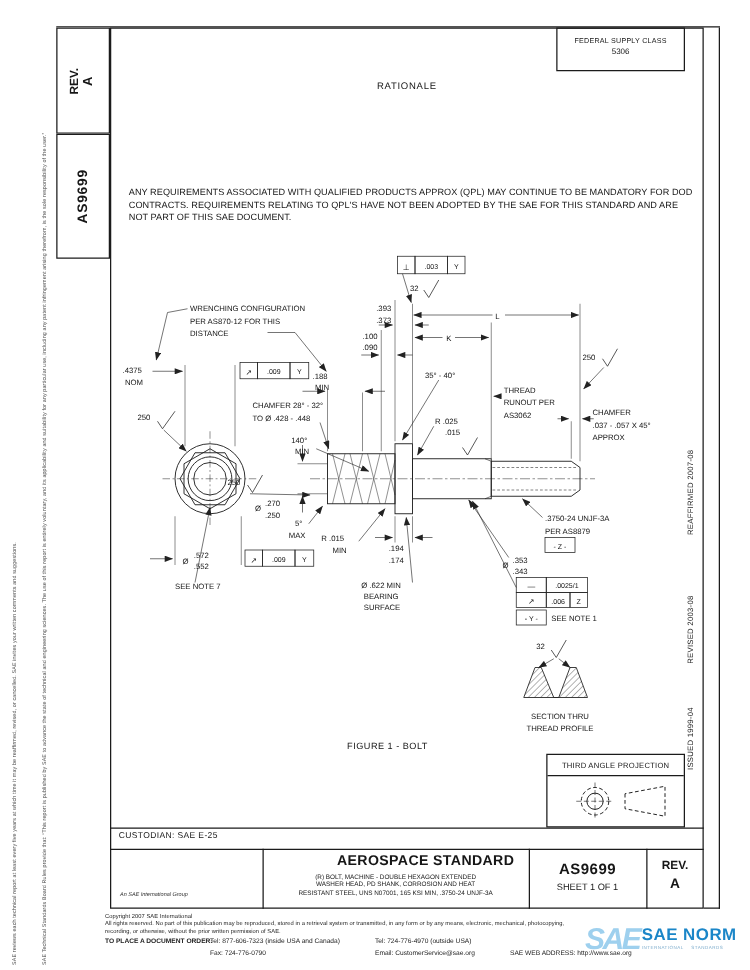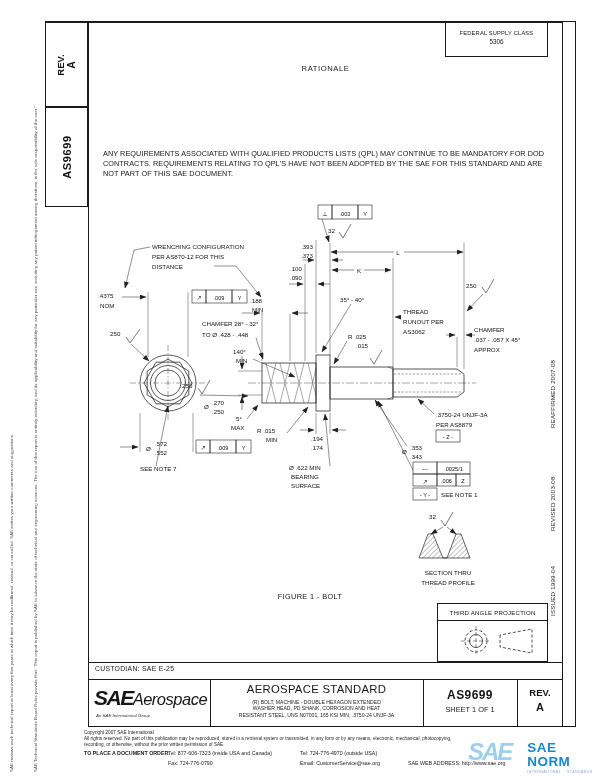--- a/index.html
+++ b/index.html
@@ -26,40 +26,40 @@
              font-size:7.6px;letter-spacing:.6px;}
   .para{position:absolute;left:103px;width:455px;font-size:7.3px;line-height:9.9px;letter-spacing:.05px;}
   .line-h{position:absolute;height:0;border-top:1.1px solid #1b1b1b;}
   .line-v{position:absolute;width:0;border-left:1.1px solid #1b1b1b;}
   .custodian{position:absolute;left:95px;top:665px;font-size:6.8px;letter-spacing:.3px;}
   .proj-box{position:absolute;left:437px;top:603px;width:111px;height:59px;
             border:1.1px solid #1b1b1b;box-sizing:border-box;background:#fff;}
   .proj-title{height:16px;border-bottom:1.1px solid #1b1b1b;display:flex;align-items:center;
               justify-content:center;font-size:6.1px;letter-spacing:.2px;}
   .tb-doc-type{position:absolute;left:210px;top:683px;width:213px;text-align:center;
-               font-size:11.3px;font-weight:normal;letter-spacing:.3px;}
+               font-size:11.3px;font-weight:bold;letter-spacing:.3px;padding-left:24px;}
   .tb-sub{position:absolute;left:210px;top:699px;width:213px;text-align:center;
           font-size:5.1px;line-height:6.3px;color:#222;}
   .tb-num{position:absolute;left:423px;top:688px;width:94px;text-align:center;
           font-size:12px;font-weight:bold;letter-spacing:.4px;}
   .tb-sheet{position:absolute;left:423px;top:705px;width:94px;text-align:center;font-size:7.4px;}
   .tb-revl{position:absolute;left:517px;top:687px;width:46px;text-align:center;
            font-size:9.5px;font-weight:bold;}
   .tb-revv{position:absolute;left:517px;top:701px;width:46px;text-align:center;
            font-size:11px;font-weight:bold;}
   .logo{position:absolute;left:94px;top:686px;}
   .logo .sae{font-size:21px;font-weight:bold;font-style:italic;letter-spacing:-1.5px;}
   .logo .aero{font-size:16.5px;font-style:italic;letter-spacing:-.5px;}
   .logo-sub{position:absolute;left:96px;top:713px;font-size:4.4px;font-style:italic;color:#333;}
   .foot{position:absolute;color:#222;}
   .f-small{font-size:4.6px;letter-spacing:.05px;}
   .f-order{font-size:5.3px;}
   .wm{position:absolute;left:468px;top:741px;display:flex;align-items:flex-start;}
   .wm-logo{font-size:24px;font-weight:900;font-style:italic;letter-spacing:-2px;line-height:22px;}
-  .wm-right{margin-left:16px;}
+  .wm-right{margin-left:2px;}
   .wm-name{font-size:13.5px;font-weight:800;letter-spacing:.4px;line-height:14px;}
   .wm-subs{display:flex;gap:6px;font-size:3.6px;letter-spacing:.4px;margin-top:1px;}
   svg text{font-size:6.2px;fill:#141414;font-family:"Liberation Sans",sans-serif;}
   svg text.mid{text-anchor:middle;}
   svg text.end{text-anchor:end;}
   svg text.s{font-size:5.6px;}
   svg text.cap{font-size:7.3px;letter-spacing:.4px;}
 </style>
 </head>
 <body>
@@ -83,21 +83,21 @@
   <div class="side-box" style="top:107px;height:100px;">
     <div class="rot" style="font-weight:bold;font-size:11px;letter-spacing:.6px;">AS9699</div>
   </div>
 
   <div class="fsc">
     <div class="l1">FEDERAL SUPPLY CLASS</div>
     <div class="l2">5306</div>
   </div>
 
   <div class="rat-title">RATIONALE</div>
-  <div class="para" style="top:149px;">ANY REQUIREMENTS ASSOCIATED WITH QUALIFIED PRODUCTS LISTS (QPL) MAY CONTINUE TO BE MANDATORY FOR DOD CONTRACTS.  REQUIREMENTS RELATING TO QPL'S HAVE NOT BEEN ADOPTED BY THE SAE FOR THIS STANDARD AND ARE NOT PART OF THIS SAE DOCUMENT.</div>
+  <div class="para" style="top:149px;">ANY REQUIREMENTS ASSOCIATED WITH QUALIFIED PRODUCTS APPROX (QPL) MAY CONTINUE TO BE MANDATORY FOR DOD CONTRACTS.  REQUIREMENTS RELATING TO QPL'S HAVE NOT BEEN ADOPTED BY THE SAE FOR THIS STANDARD AND ARE NOT PART OF THIS SAE DOCUMENT.</div>
 
   <div class="vt revtxt" style="left:549px;top:428px;">REAFFIRMED 2007-08</div>
   <div class="vt revtxt" style="left:549px;top:531px;">REVISED 2003-08</div>
   <div class="vt revtxt" style="left:549px;top:616px;">ISSUED 1999-04</div>
 
   <svg class="abs" style="left:88px;top:195px;" width="475" height="467" viewBox="88 195 475 467">
     <defs>
       <marker id="ar" viewBox="0 0 8 6" refX="7.5" refY="3" markerWidth="7" markerHeight="5" orient="auto" markerUnits="userSpaceOnUse">
           <path d="M0,0L8,3L0,6Z" fill="#222"></path>
         </marker>
@@ -324,23 +324,20 @@
     </svg>
   </div>
 
   <div class="line-h" style="left:88px;top:662px;width:475px;"></div>
   <div class="line-h" style="left:88px;top:679px;width:475px;border-top-width:1.3px;"></div>
   <div class="custodian">CUSTODIAN:  SAE E-25</div>
   <div class="line-v" style="left:210px;top:679px;height:48px;"></div>
   <div class="line-v" style="left:423px;top:679px;height:48px;"></div>
   <div class="line-v" style="left:517px;top:679px;height:48px;"></div>
 
-  <div class="logo">
-    <span class="sae">SAE</span><span class="aero">Aerospace</span>
-  </div>
   <div class="logo-sub">An SAE International Group</div>
   <div class="tb-doc-type">AEROSPACE STANDARD</div>
   <div class="tb-sub">
     <div>(R) BOLT, MACHINE - DOUBLE HEXAGON EXTENDED</div>
     <div>WASHER HEAD, PD SHANK, CORROSION AND HEAT</div>
     <div>RESISTANT STEEL, UNS N07001, 165 KSI MIN, .3750-24 UNJF-3A</div>
   </div>
   <div class="tb-num">AS9699</div>
   <div class="tb-sheet">SHEET 1 OF 1</div>
   <div class="tb-revl">REV.</div>

